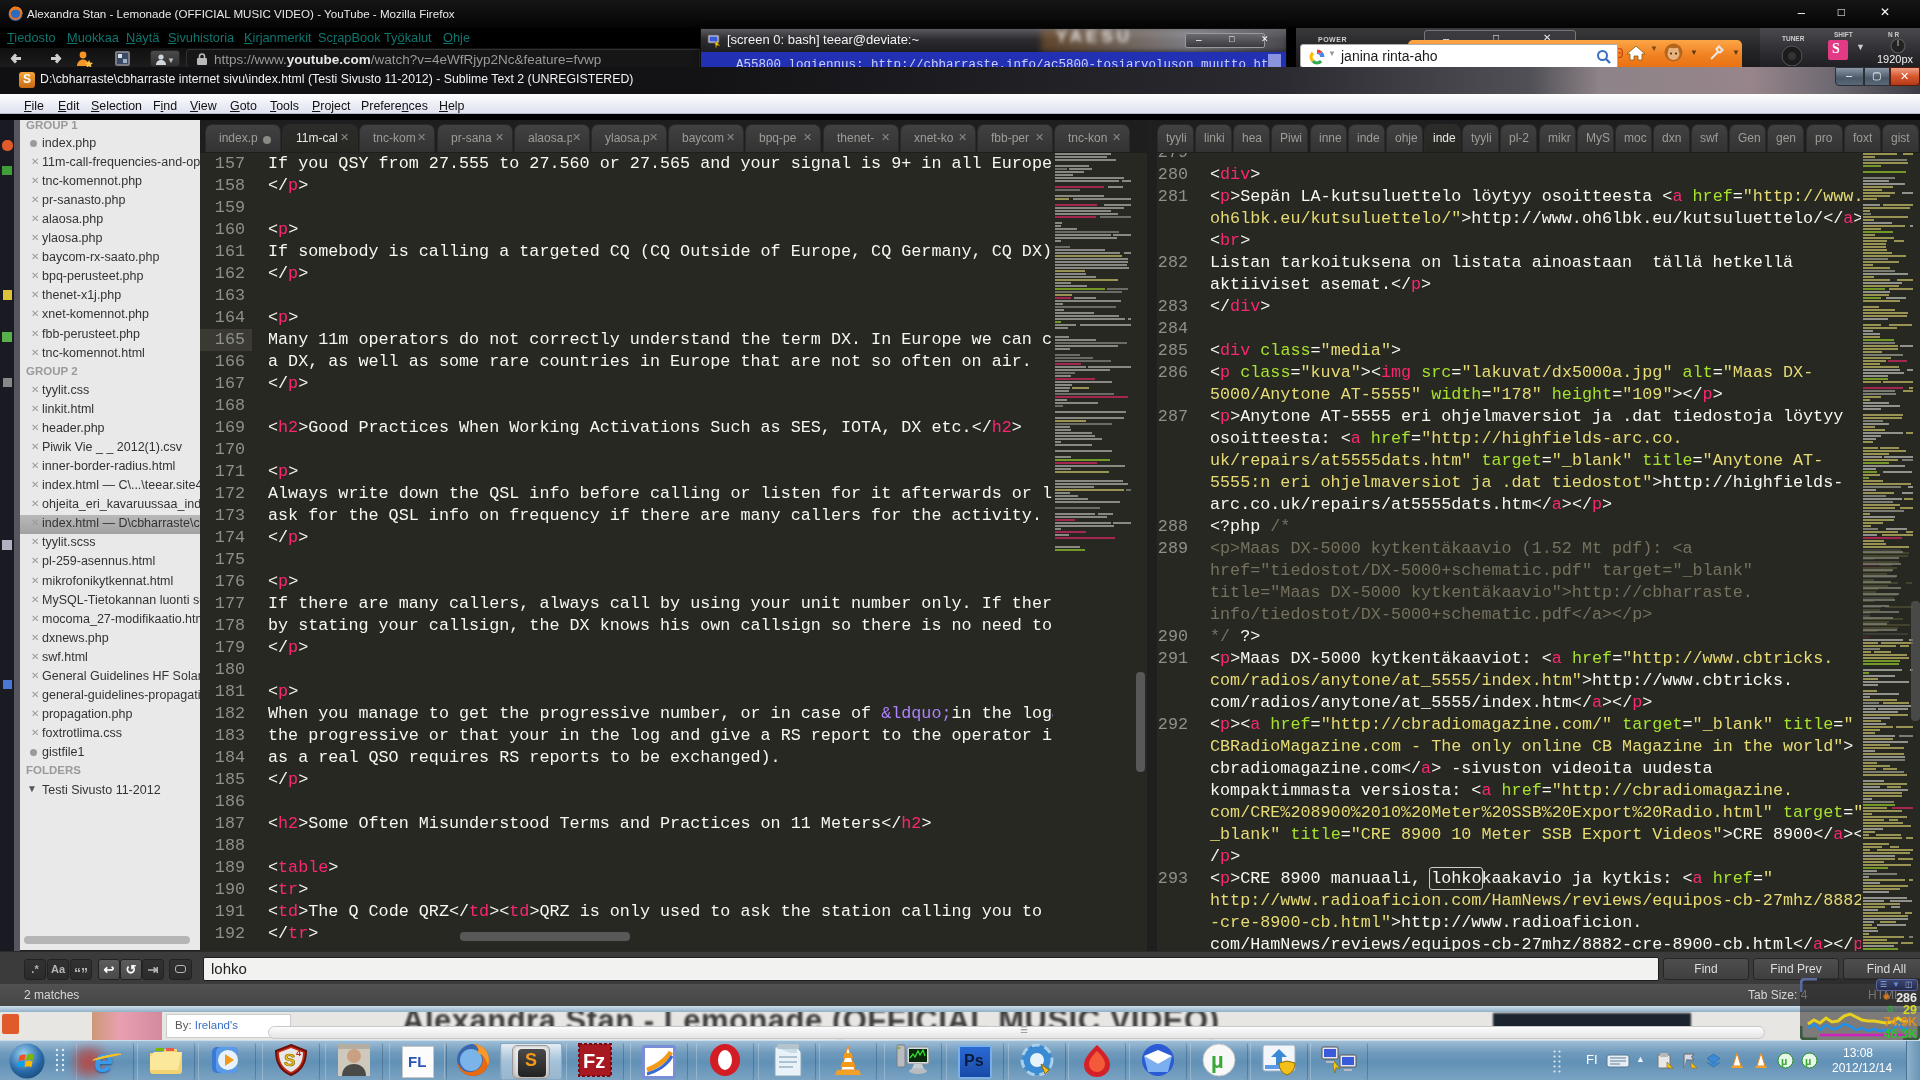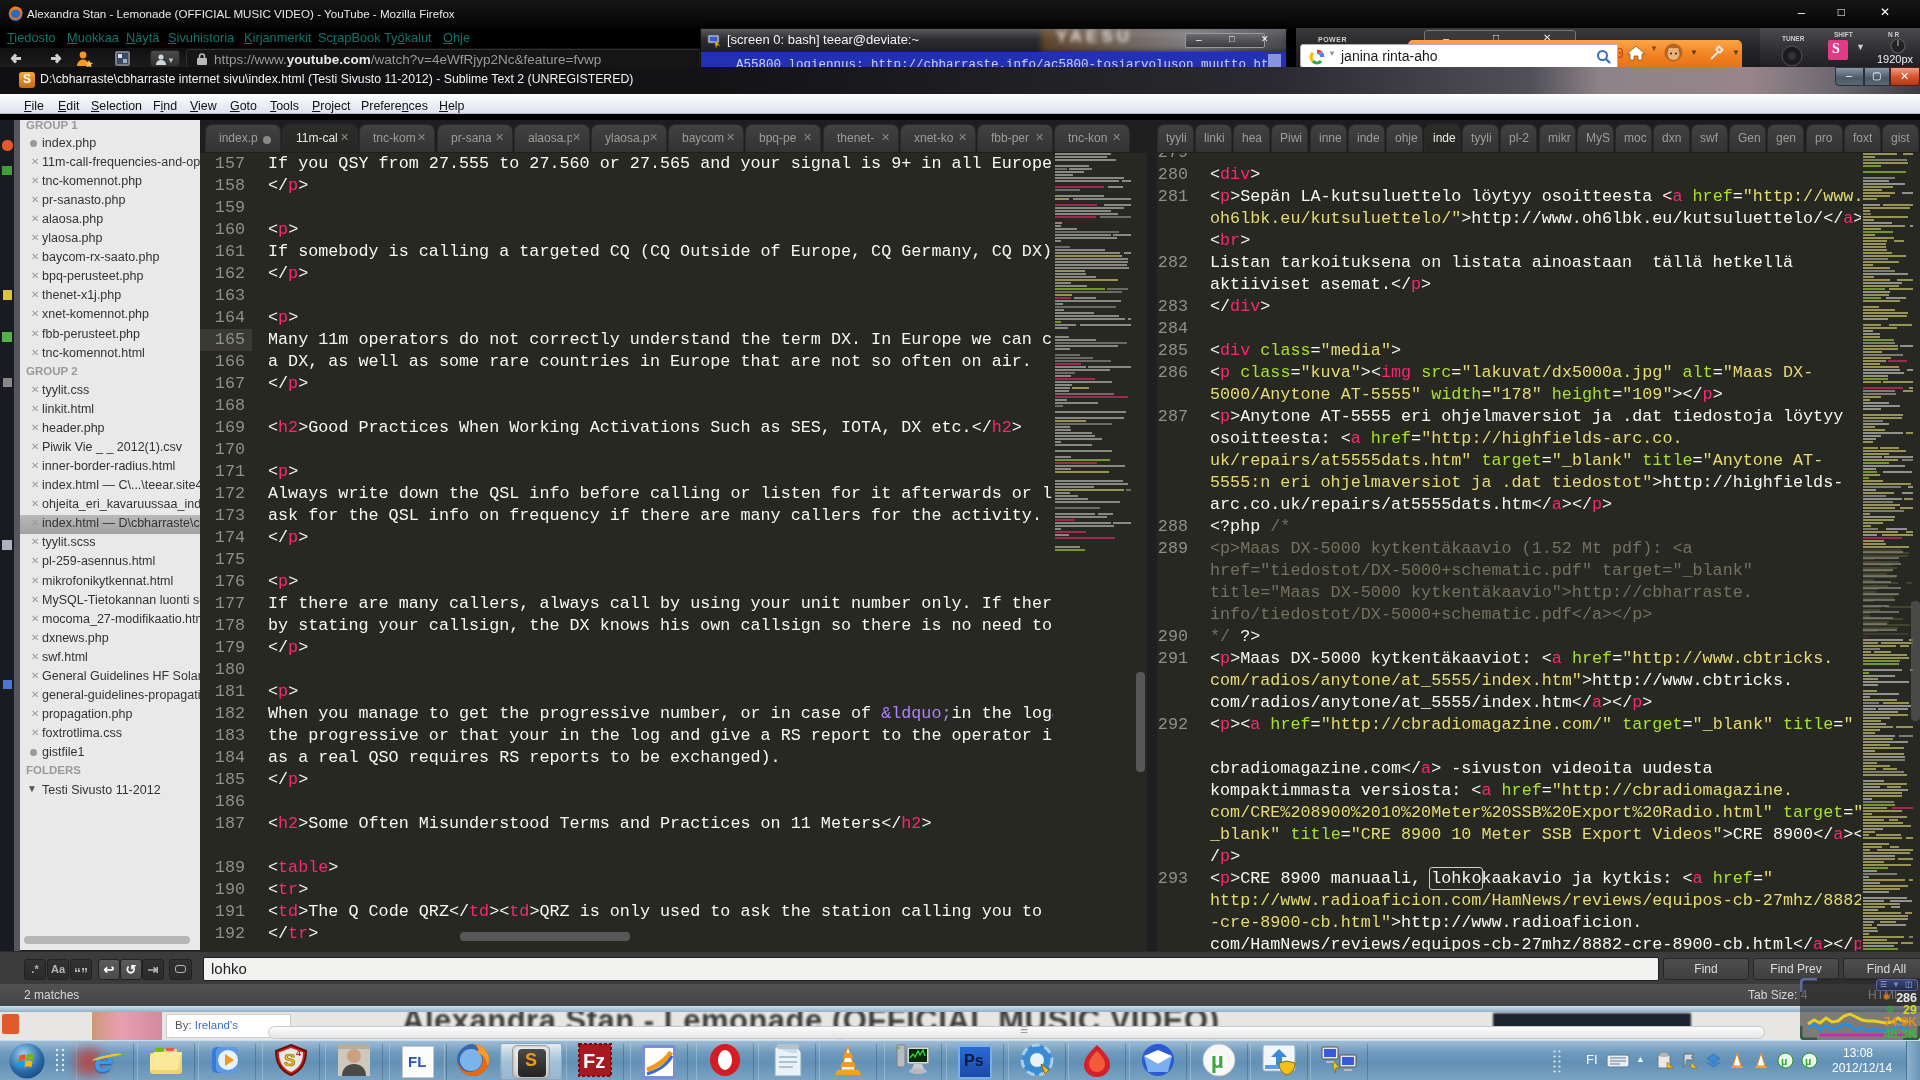--- a/index.html
+++ b/index.html
@@ -445,20 +445,21 @@
           <div class="crow" style="top:462px"><span class="ln">178</span><span class="cd">by stating your callsign, the DX knows his own callsign so there is no need to </span></div>
           <div class="crow" style="top:484px"><span class="ln">179</span><span class="cd">&lt;/<span class="t">p</span>&gt;</span></div>
           <div class="crow" style="top:506px"><span class="ln">180</span><span class="cd"></span></div>
           <div class="crow" style="top:528px"><span class="ln">181</span><span class="cd">&lt;<span class="t">p</span>&gt;</span></div>
           <div class="crow" style="top:550px"><span class="ln">182</span><span class="cd">When you manage to get the progressive number, or in case of <span class="e">&amp;ldquo;</span>in the log<span class="e">&amp;</span></span></div>
           <div class="crow" style="top:572px"><span class="ln">183</span><span class="cd">the progressive or that your in the log and give a RS report to the operator if</span></div>
           <div class="crow" style="top:594px"><span class="ln">184</span><span class="cd">as a real QSO requires RS reports to be exchanged).</span></div>
           <div class="crow" style="top:616px"><span class="ln">185</span><span class="cd">&lt;/<span class="t">p</span>&gt;</span></div>
           <div class="crow" style="top:638px"><span class="ln">186</span><span class="cd"></span></div>
           <div class="crow" style="top:660px"><span class="ln">187</span><span class="cd">&lt;<span class="t">h2</span>&gt;Some Often Misunderstood Terms and Practices on 11 Meters&lt;/<span class="t">h2</span>&gt;</span></div>
+          <div class="crow" style="top:682px"><span class="ln">188</span><span class="cd"></span></div>
           <div class="crow" style="top:704px"><span class="ln">189</span><span class="cd">&lt;<span class="t">table</span>&gt;</span></div>
           <div class="crow" style="top:726px"><span class="ln">190</span><span class="cd">&lt;<span class="t">tr</span>&gt;</span></div>
           <div class="crow" style="top:748px"><span class="ln">191</span><span class="cd">&lt;<span class="t">td</span>&gt;The Q Code QRZ&lt;/<span class="t">td</span>&gt;&lt;<span class="t">td</span>&gt;QRZ is only used to ask the station calling you to r</span></div>
           <div class="crow" style="top:770px"><span class="ln">192</span><span class="cd">&lt;/<span class="t">tr</span>&gt;</span></div>
         </div>
         <div class="abs" id="red">
           <div class="crow" style="top:-11px"><span class="ln">279</span><span class="cd"></span></div>
           <div class="crow" style="top:11px"><span class="ln">280</span><span class="cd">&lt;<span class="t">div</span>&gt;</span></div>
           <div class="crow" style="top:33px"><span class="ln">281</span><span class="cd">&lt;<span class="t">p</span>&gt;Sepän LA-kutsuluettelo löytyy osoitteesta &lt;<span class="t">a</span> <span class="at">href</span>=<span class="s">"http://www.</span></span></div>
           <div class="crow" style="top:55px"><span class="ln"></span><span class="cd"><span class="s">oh6lbk.eu/kutsuluettelo/"</span>&gt;http://www.oh6lbk.eu/kutsuluettelo/&lt;/<span class="t">a</span>&gt;</span></div>
@@ -478,20 +479,21 @@
           <div class="crow" style="top:363px"><span class="ln">288</span><span class="cd">&lt;?php <span class="c">/*</span></span></div>
           <div class="crow" style="top:385px"><span class="ln">289</span><span class="cd"><span class="c">&lt;p&gt;Maas DX-5000 kytkentäkaavio (1.52 Mt pdf): &lt;a</span></span></div>
           <div class="crow" style="top:407px"><span class="ln"></span><span class="cd"><span class="c">href="tiedostot/DX-5000+schematic.pdf" target="_blank"</span></span></div>
           <div class="crow" style="top:429px"><span class="ln"></span><span class="cd"><span class="c">title="Maas DX-5000 kytkentäkaavio"&gt;http://cbharraste.</span></span></div>
           <div class="crow" style="top:451px"><span class="ln"></span><span class="cd"><span class="c">info/tiedostot/DX-5000+schematic.pdf&lt;/a&gt;&lt;/p&gt;</span></span></div>
           <div class="crow" style="top:473px"><span class="ln">290</span><span class="cd"><span class="c">*/</span> ?&gt;</span></div>
           <div class="crow" style="top:495px"><span class="ln">291</span><span class="cd">&lt;<span class="t">p</span>&gt;Maas DX-5000 kytkentäkaaviot: &lt;<span class="t">a</span> <span class="at">href</span>=<span class="s">"http://www.cbtricks.</span></span></div>
           <div class="crow" style="top:517px"><span class="ln"></span><span class="cd"><span class="s">com/radios/anytone/at_5555/index.htm"</span>&gt;http://www.cbtricks.</span></div>
           <div class="crow" style="top:539px"><span class="ln"></span><span class="cd">com/radios/anytone/at_5555/index.htm&lt;/<span class="t">a</span>&gt;&lt;/<span class="t">p</span>&gt;</span></div>
           <div class="crow" style="top:561px"><span class="ln">292</span><span class="cd">&lt;<span class="t">p</span>&gt;&lt;<span class="t">a</span> <span class="at">href</span>=<span class="s">"http://cbradiomagazine.com/"</span> <span class="at">target</span>=<span class="s">"_blank"</span> <span class="at">title</span>=<span class="s">"</span></span></div>
+          <div class="crow" style="top:583px"><span class="ln"></span><span class="cd"><span class="s">CBRadioMagazine.com - The only online CB Magazine in the world"</span>&gt;</span></div>
           <div class="crow" style="top:627px"><span class="ln"></span><span class="cd">kompaktimmasta versiosta: &lt;<span class="t">a</span> <span class="at">href</span>=<span class="s">"http://cbradiomagazine.</span></span></div>
           <div class="crow" style="top:605px"><span class="ln"></span><span class="cd">cbradiomagazine.com&lt;/<span class="t">a</span>&gt; -sivuston videoita uudesta</span></div>
           <div class="crow" style="top:649px"><span class="ln"></span><span class="cd"><span class="s">com/CRE%208900%2010%20Meter%20SSB%20Export%20Radio.html"</span> <span class="at">target</span>=<span class="s">"</span></span></div>
           <div class="crow" style="top:671px"><span class="ln"></span><span class="cd"><span class="s">_blank"</span> <span class="at">title</span>=<span class="s">"CRE 8900 10 Meter SSB Export Videos"</span>&gt;CRE 8900&lt;/<span class="t">a</span>&gt;&lt;</span></div>
           <div class="crow" style="top:693px"><span class="ln"></span><span class="cd">/<span class="t">p</span>&gt;</span></div>
           <div class="crow" style="top:715px"><span class="ln">293</span><span class="cd">&lt;<span class="t">p</span>&gt;CRE 8900 manuaali, <span class="hl">lohko</span>kaakavio ja kytkis: &lt;<span class="t">a</span> <span class="at">href</span>=<span class="s">"</span></span></div>
           <div class="crow" style="top:737px"><span class="ln"></span><span class="cd"><span class="s">http://www.radioaficion.com/HamNews/reviews/equipos-cb-27mhz/8882</span></span></div>
           <div class="crow" style="top:759px"><span class="ln"></span><span class="cd"><span class="s">-cre-8900-cb.html"</span>&gt;http://www.radioaficion.</span></div>
           <div class="crow" style="top:781px"><span class="ln"></span><span class="cd">com/HamNews/reviews/equipos-cb-27mhz/8882-cre-8900-cb.html&lt;/<span class="t">a</span>&gt;&lt;/<span class="t">p</span></span></div>
         </div>

